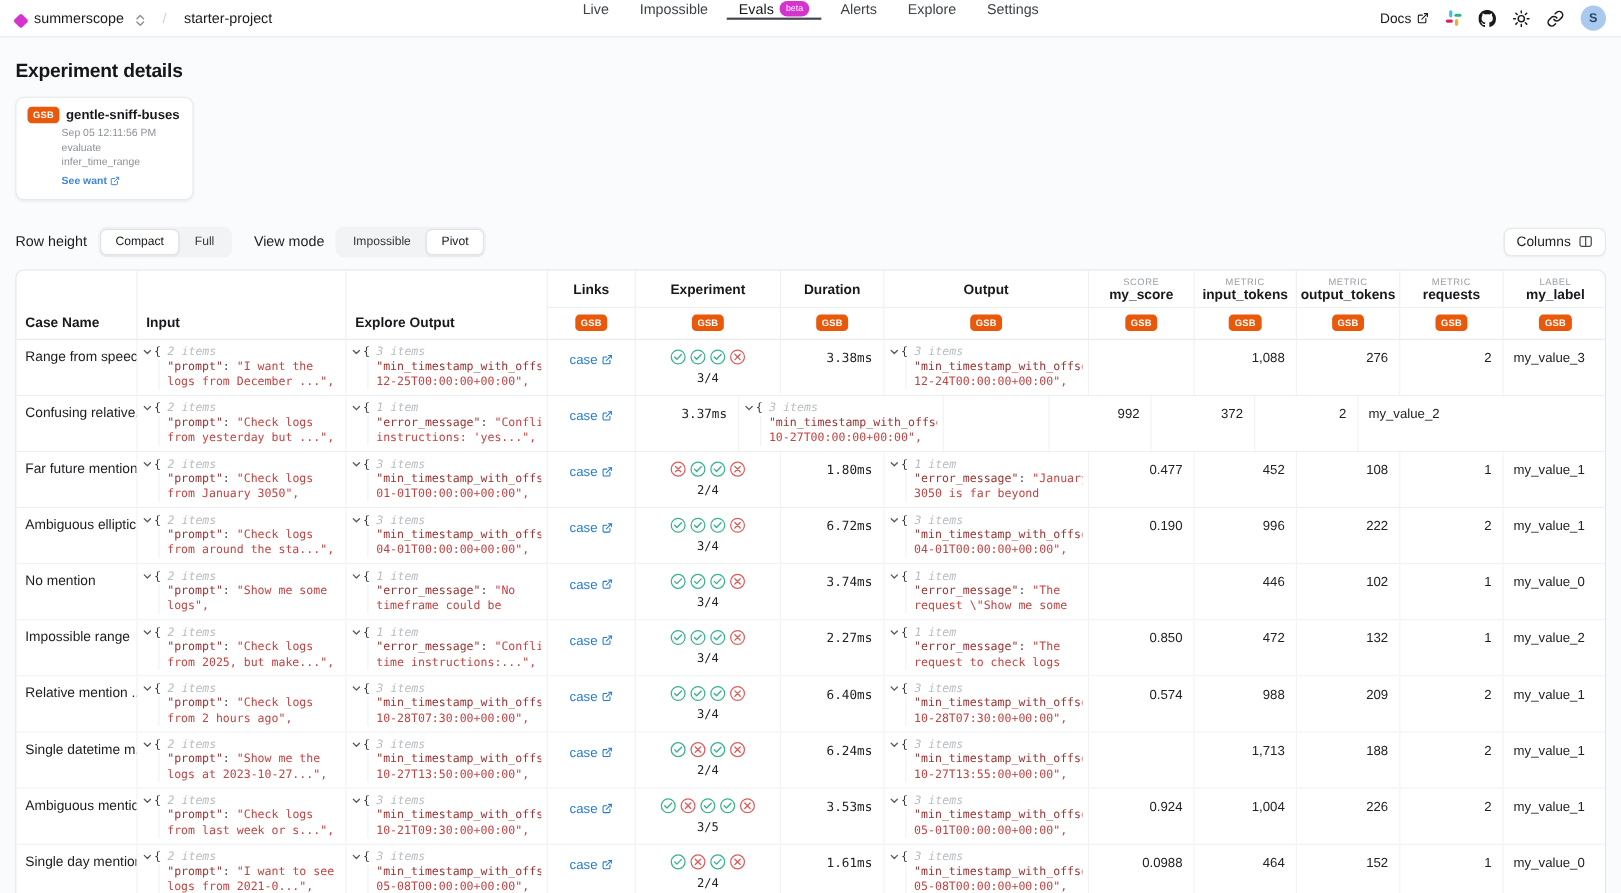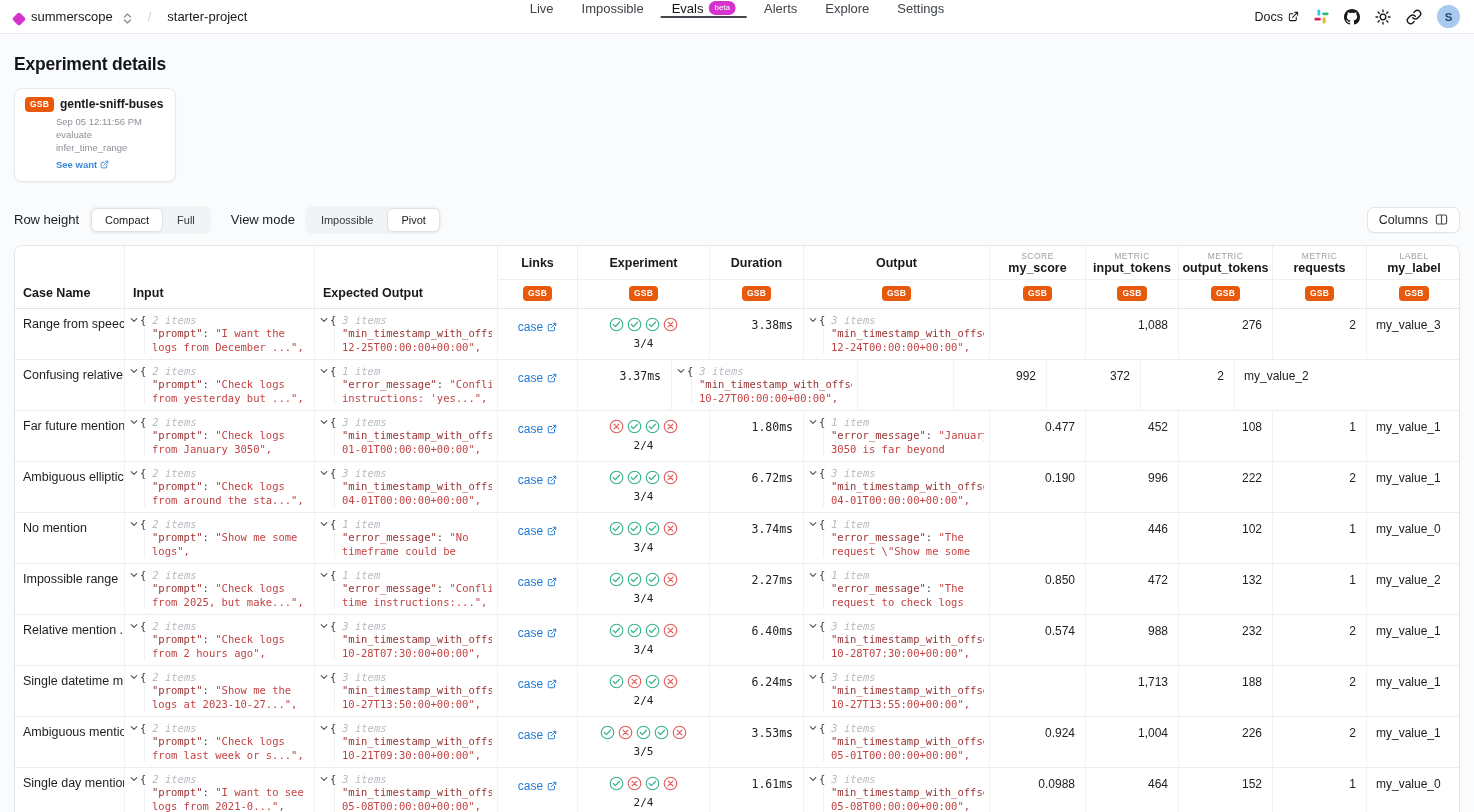--- a/index.html
+++ b/index.html
@@ -258,21 +258,21 @@
             <span class="hlabel">Case Name</span>
           </div>
     </div>
         <div class="hcol" style="width:190px">
       <div class="hspan">
             <span class="hlabel">Input</span>
           </div>
     </div>
         <div class="hcol" style="width:183px">
       <div class="hspan">
-            <span class="hlabel">Expected Output</span>
+            <span class="hlabel">Explore Output</span>
           </div>
     </div>
         <div class="hcol" style="width:80px">
     <div class="htop">
 
       <span class="hlabel">Links</span>
     </div>
     <div class="hbadge">
             <span class="gsb-badge">GSB</span>
           </div>
@@ -914,21 +914,21 @@
       <span class="brace">{</span>
       <span class="count">3 items</span>
     </div>
     <div class="jbody">
       <div class="jl"><span class="jkey">"min_timestamp_with_offset"</span></div>
       <div class="jl"><span class="jval">10-28T07:30:00+00:00",</span></div>
     </div>
   </div>
     <div class="td num" style="width:96px">0.574</div>
     <div class="td num" style="width:93px">988</div>
-    <div class="td num" style="width:94px">232</div>
+    <div class="td num" style="width:94px">209</div>
     <div class="td num" style="width:94px">2</div>
     <div class="td lbl" style="width:94px">my_value_1</div>
   </div>
         <div class="tr">
     <div class="td case" style="width:110px"><span>Single datetime m...</span></div>
     <div class="td json" style="width:190px">
     <div class="jhead">
       <span class="chev">
                 <svg width="8" height="8" viewBox="0 0 8 8">
                   <path d="M1.2 2.6L4 5.4 6.8 2.6" fill="none" stroke="#565b61" stroke-width="1.2" stroke-linecap="round" stroke-linejoin="round"></path>

